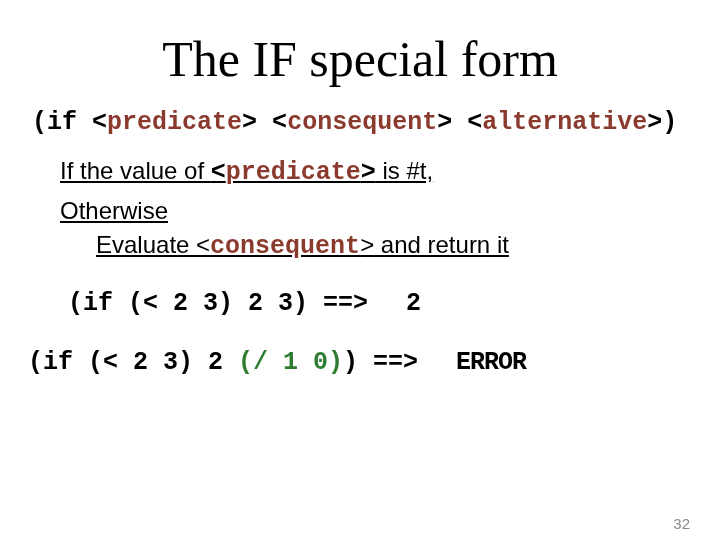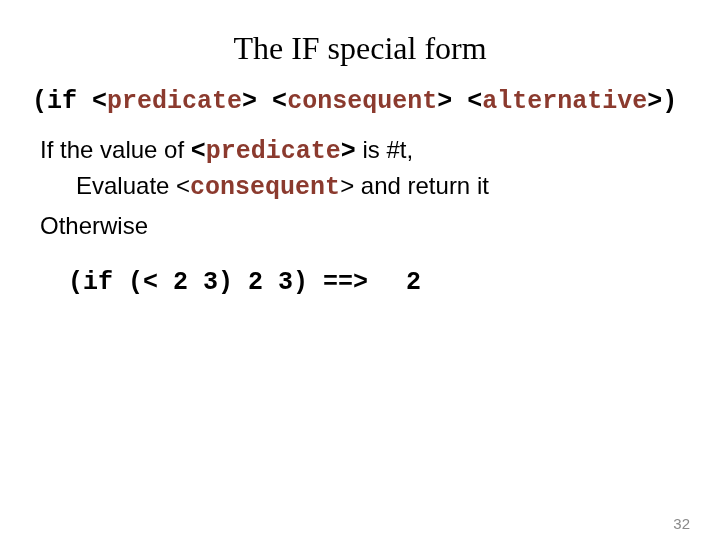--- a/index.html
+++ b/index.html
@@ -11,40 +11,41 @@
     font-family: "Times New Roman", serif;
     position: relative;
     overflow: hidden;
   }
   .slide {
     padding: 20px 40px 0 40px;
     box-sizing: border-box;
   }
   .title {
     text-align: center;
-    font-size: 32px;
+    font-size: 50px;
     font-weight: normal;
     color: #000;
     margin: 10px 0 18px 0;
   }
   .syntax-line {
     font-size: 26px;
     margin-bottom: 20px;
     margin-left: -8px;
   }
   .mono {
     font-family: "Courier New", monospace;
     font-weight: bold;
     font-size: 25px;
   }
   .maroon { color: #8b3a2e; }
   .black { color: #000; }
   .arial { font-family: Arial, sans-serif; font-size: 24px; }
   .body-block {
-    margin-left: 0;
+    margin-left: 20px;
+    text-decoration: underline;
   }
   .line {
     margin-bottom: 6px;
     font-size: 24px;
   }
   .indent {
     margin-left: 36px;
   }
   .example {
     margin-top: 28px;
@@ -77,27 +78,30 @@
   <div class="title">The IF special form</div>
 
   <div class="syntax-line">
     <span class="mono black">(</span><span class="mono black">if </span><span class="mono black">&lt;</span><span class="mono maroon">predicate</span><span class="mono black">&gt;</span><span class="mono"> </span><span class="mono black">&lt;</span><span class="mono maroon">consequent</span><span class="mono black">&gt;</span><span class="mono"> </span><span class="mono black">&lt;</span><span class="mono maroon">alternative</span><span class="mono black">&gt;</span><span class="mono black">)</span>
   </div>
 
   <div class="body-block">
     <div class="line">
       <span class="arial">If the value of </span><span class="mono black">&lt;</span><span class="mono maroon">predicate</span><span class="mono black">&gt;</span><span class="arial"> is #t,</span>
     </div>
+    <div class="line" style="margin-top:10px;">
+      <span class="arial">Otherwise</span>
+    </div>
     <div class="line indent">
       <span class="arial">Evaluate </span><span class="arial black">&lt;</span><span class="mono maroon">consequent</span><span class="arial black">&gt;</span><span class="arial">  and return it</span>
-    </div>
-    <div class="line" style="margin-top:10px;">
-      <span class="arial">Otherwise</span>
     </div>
   </div>
 
   <div class="example">
     <span class="black">(if (&lt; 2 3) 2 3) ==&gt;</span><span class="result-gap"></span><span class="black">2</span>
   </div>
 
+  <div class="example2">
+    <span class="black">(if (&lt; 2 3) 2 </span><span style="color:#2e7d32">(/ 1 0)</span><span class="black">) ==&gt;</span><span class="result-gap"></span><span class="black" style="letter-spacing:-1px;">ERROR</span>
+  </div>
 </div>
 
 <div class="page-num">32</div>
 
 </body></html>

